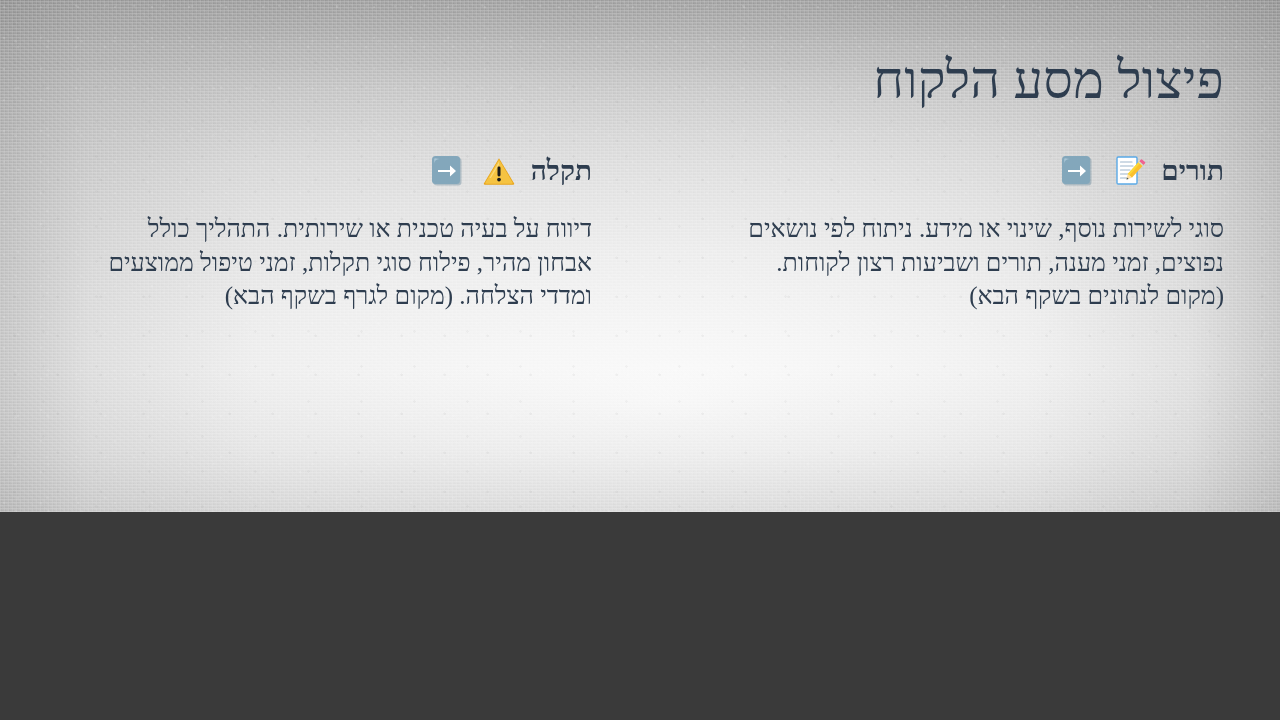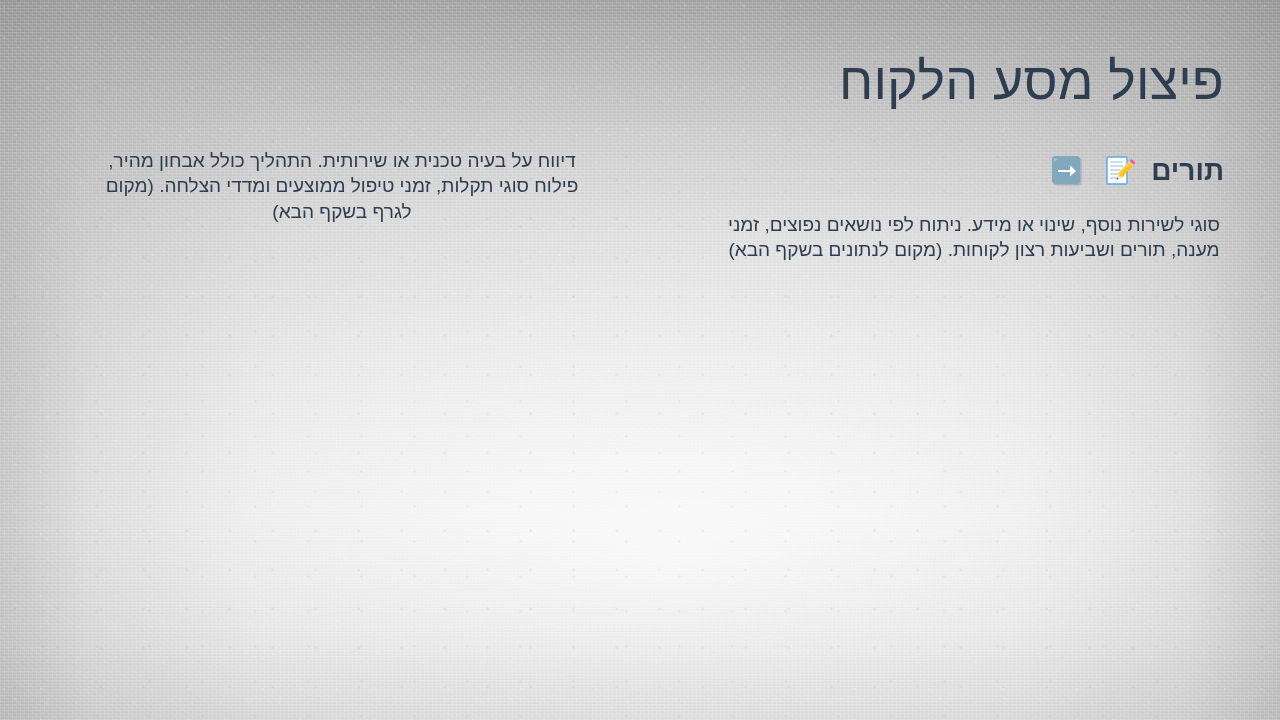--- a/index.html
+++ b/index.html
@@ -5,23 +5,23 @@
 <style>
   html, body {
     margin: 0;
     padding: 0;
     background: #3a3a3a;
   }
 
   .slide {
     position: relative;
     width: 1280px;
-    height: 720px;
+    height: 512px;
     overflow: hidden;
-    font-family: Liberation Sans, sans-serif;
+    font-family: Liberation Serif, serif;
     background-color: #bef264;
     direction: rtl;
   }
 
   
   .bg-base {
     position: absolute;
     inset: 0;
     background:
       radial-gradient(115% 95% at 52% 78%,
@@ -153,25 +153,25 @@
     display: inline-flex;
     align-items: center;
     justify-content: center;
     width: 40px;
     height: 40px;
     flex: 0 0 auto;
   }
   .icon-slot svg { display: block; }
 
   .col-body {
-    font-size: 19px;
+    font-size: 25px;
     font-weight: 400;
     color: #2e3d4f;
     line-height: 1.34;
-    text-align: center;
+    text-align: right;
   }
 
   
   .column.right .col-body { max-width: 500px; margin-right: 0; }
   .column.left  .col-body { max-width: 500px; margin-right: 0; }
 </style>
 </head>
 <body>
 
 <div class="slide">
@@ -224,19 +224,43 @@
             </svg>
           </span>
 
         </div>
 
         <div class="col-body">סוגי לשירות נוסף, שינוי או מידע. ניתוח לפי נושאים נפוצים, זמני מענה, תורים ושביעות רצון לקוחות. (מקום לנתונים בשקף הבא)</div>
       </div>
 
       <div class="column left">
 
+        <div class="col-header">
+
+          <span class="col-title">תקלה</span>
+
+          <span class="icon-slot">
+            <svg width="36" height="34" viewBox="0 0 36 34" aria-hidden="true">
+              <path d="M18 4.2 L33 29.2 Q33.8 30.8 32 30.8 L4 30.8 Q2.2 30.8 3 29.2 Z" fill="#e8a317"></path>
+              <path d="M18 5.6 L31.6 28.4 Q32.3 29.7 30.8 29.7 L5.2 29.7 Q3.7 29.7 4.4 28.4 Z" fill="#f5c342"></path>
+              <path d="M18 7.8 L8.4 24.0 L9.9 24.0 L18 10.5 Z" fill="#fbe08a" opacity="0.75"></path>
+              <rect x="16.5" y="12.6" width="3" height="9.8" rx="1.4" fill="#1b1b1b"></rect>
+              <circle cx="18" cy="25.6" r="1.85" fill="#1b1b1b"></circle>
+            </svg>
+          </span>
+
+          <span class="icon-slot">
+            <svg width="36" height="36" viewBox="0 0 36 36" aria-hidden="true">
+              <rect x="4.5" y="4.5" width="28" height="28" rx="3.5" fill="#6f8fa0" opacity="0.45"></rect>
+              <rect x="3" y="3" width="28" height="28" rx="3.5" fill="#83a7bb"></rect>
+              <path d="M6 5.2 Q5.2 5.2 5.2 6.2 L5.2 11 Q5.2 6.4 10.4 6.0 Z" fill="#a9c6d6"></path>
+              <path d="M9 17 L21 17 L21 12.6 L27 18 L21 23.4 L21 19 L9 19 Z" fill="#ffffff"></path>
+            </svg>
+          </span>
+
+        </div>
 
         <div class="col-body">דיווח על בעיה טכנית או שירותית. התהליך כולל אבחון מהיר, פילוח סוגי תקלות, זמני טיפול ממוצעים ומדדי הצלחה. (מקום לגרף בשקף הבא)</div>
       </div>
 
     </div>
   </div>
 </div>
 
 </body></html>

